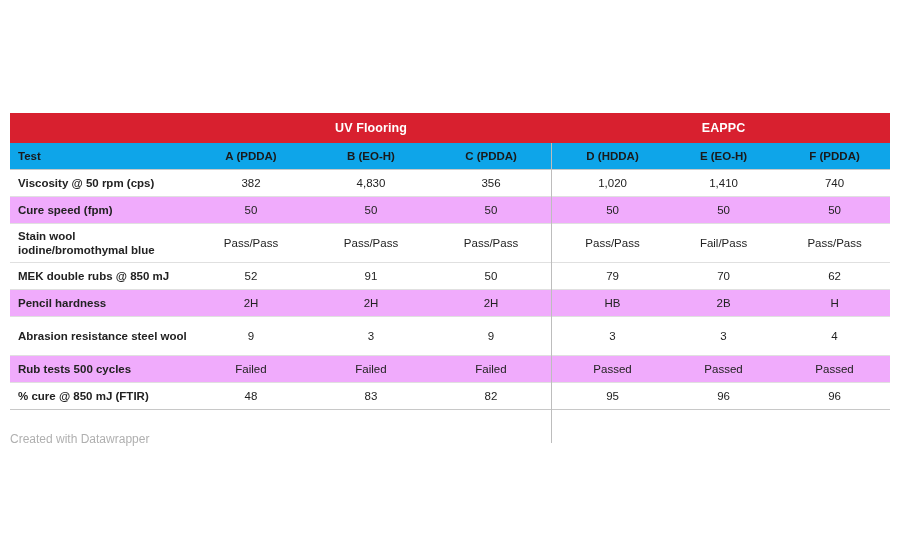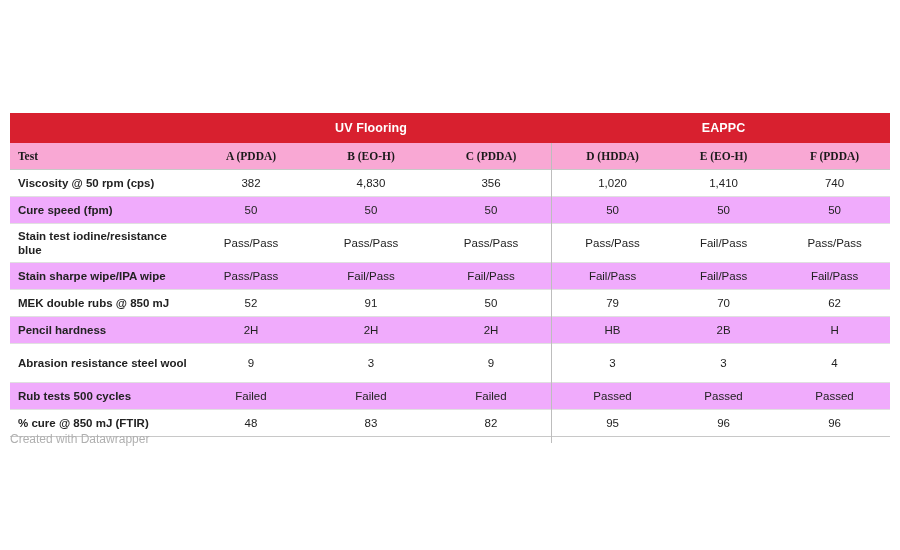--- a/index.html
+++ b/index.html
@@ -56,22 +56,21 @@
   }
   
   .labelrow td {
     font-size: 11.5px;
     font-weight: bold;
     color: #1a1a1a;
     text-align: center;
     height: 26px;
     vertical-align: middle;
     border-bottom: 1px solid #c8c8c8;
-    background: #f9a8d4;
-    font-family: Liberation Serif, serif;
+    background: #0ea5e9;
   }
   .labelrow td.testcol {
     text-align: left;
     padding-left: 8px;
   }
   .labelrow td.sepcol {
     border-bottom: 1px solid #c8c8c8;
   }
   
   tbody tr td {
@@ -173,38 +172,28 @@
           <td class="testcol">Cure speed (fpm)</td>
           <td>50</td>
           <td>50</td>
           <td>50</td>
           <td class="sepcol"></td>
           <td>50</td>
           <td>50</td>
           <td>50</td>
         </tr>
         <tr class="tallrow">
-          <td class="testcol">Stain test iodine/resistance blue</td>
+          <td class="testcol">Stain wool iodine/bromothymal blue</td>
           <td>Pass/Pass</td>
           <td>Pass/Pass</td>
           <td>Pass/Pass</td>
           <td class="sepcol"></td>
           <td>Pass/Pass</td>
           <td>Fail/Pass</td>
           <td>Pass/Pass</td>
-        </tr>
-        <tr class="alt">
-          <td class="testcol">Stain sharpe wipe/IPA wipe</td>
-          <td>Pass/Pass</td>
-          <td>Fail/Pass</td>
-          <td>Fail/Pass</td>
-          <td class="sepcol"></td>
-          <td>Fail/Pass</td>
-          <td>Fail/Pass</td>
-          <td>Fail/Pass</td>
         </tr>
         <tr>
           <td class="testcol">MEK double rubs @ 850 mJ</td>
           <td>52</td>
           <td>91</td>
           <td>50</td>
           <td class="sepcol"></td>
           <td>79</td>
           <td>70</td>
           <td>62</td>

